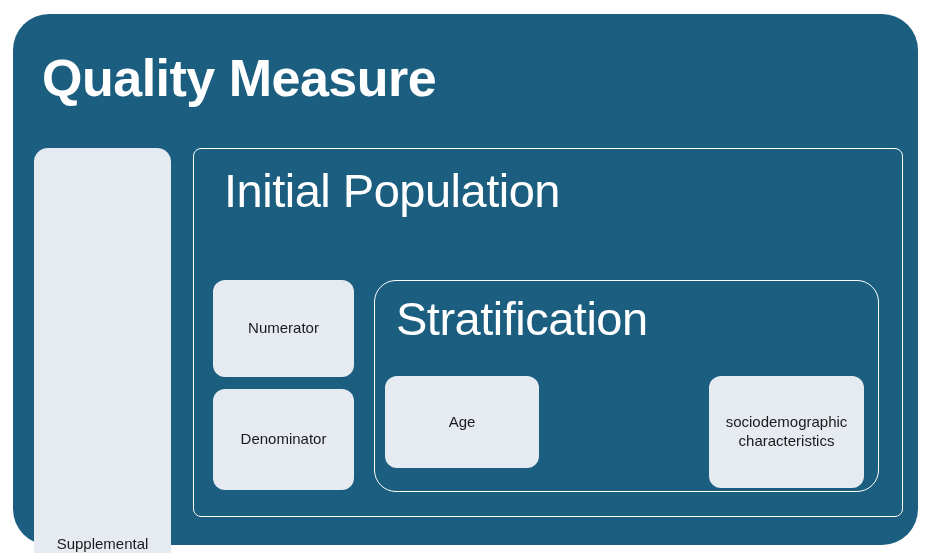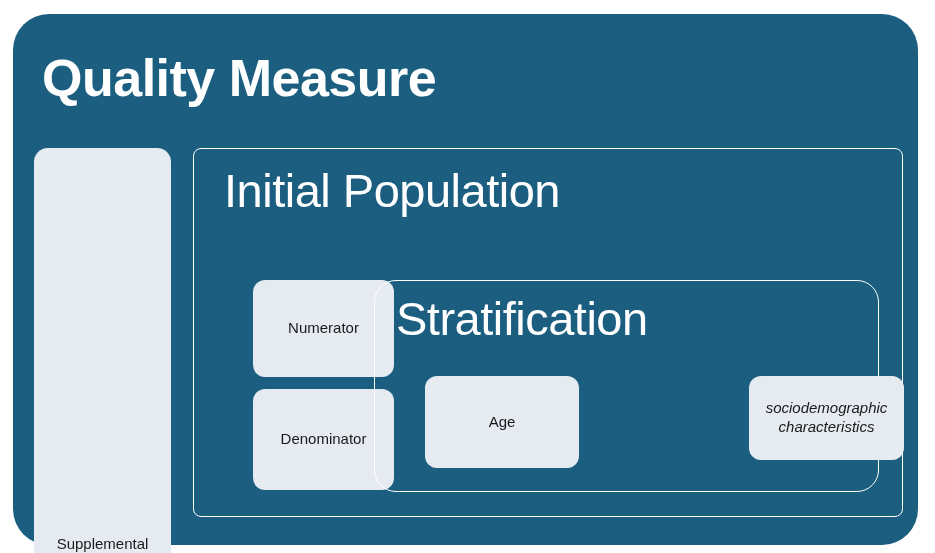--- a/index.html
+++ b/index.html
@@ -76,21 +76,20 @@
     white-space: nowrap;
   }
   .card {
     position: absolute;
     background: var(--card);
     border-radius: 12px;
     display: flex;
     align-items: center;
     justify-content: center;
     padding: 4px 8px;
-    margin-left: 40px;
   }
   .num-box { left: 19px; top: 131px; width: 141px; height: 97px; }
   .den-box { left: 19px; top: 240px; width: 141px; height: 101px; }
   
   .strat-box {
     position: absolute;
     left: 180px; top: 131px;
     width: 505px; height: 212px;
     border: 1.5px solid var(--outline);
     border-radius: 22px;
@@ -100,21 +99,21 @@
     position: absolute;
     left: 21px; top: 10px;
     font-size: 47px;
     font-weight: 400;
     color: var(--heading-text);
     letter-spacing: -0.5px;
     white-space: nowrap;
   }
   .strat-item-age   { left: 10px;  top: 95px; width: 154px; height: 92px; align-items: center; }
   .strat-item-race  { left: 172px; top: 95px; width: 154px; height: 92px; }
-  .strat-item-socio { left: 334px; top: 95px; width: 155px; height: 84px; font-style: italic; }
+  .strat-item-socio { left: 334px; top: 95px; width: 155px; height: 112px; }
 </style>
 </head>
 <body>
 
 <div class="canvas">
   <div class="qm-box">
 
     <div class="qm-title">Quality Measure</div>
 
     <div class="supp-box">

